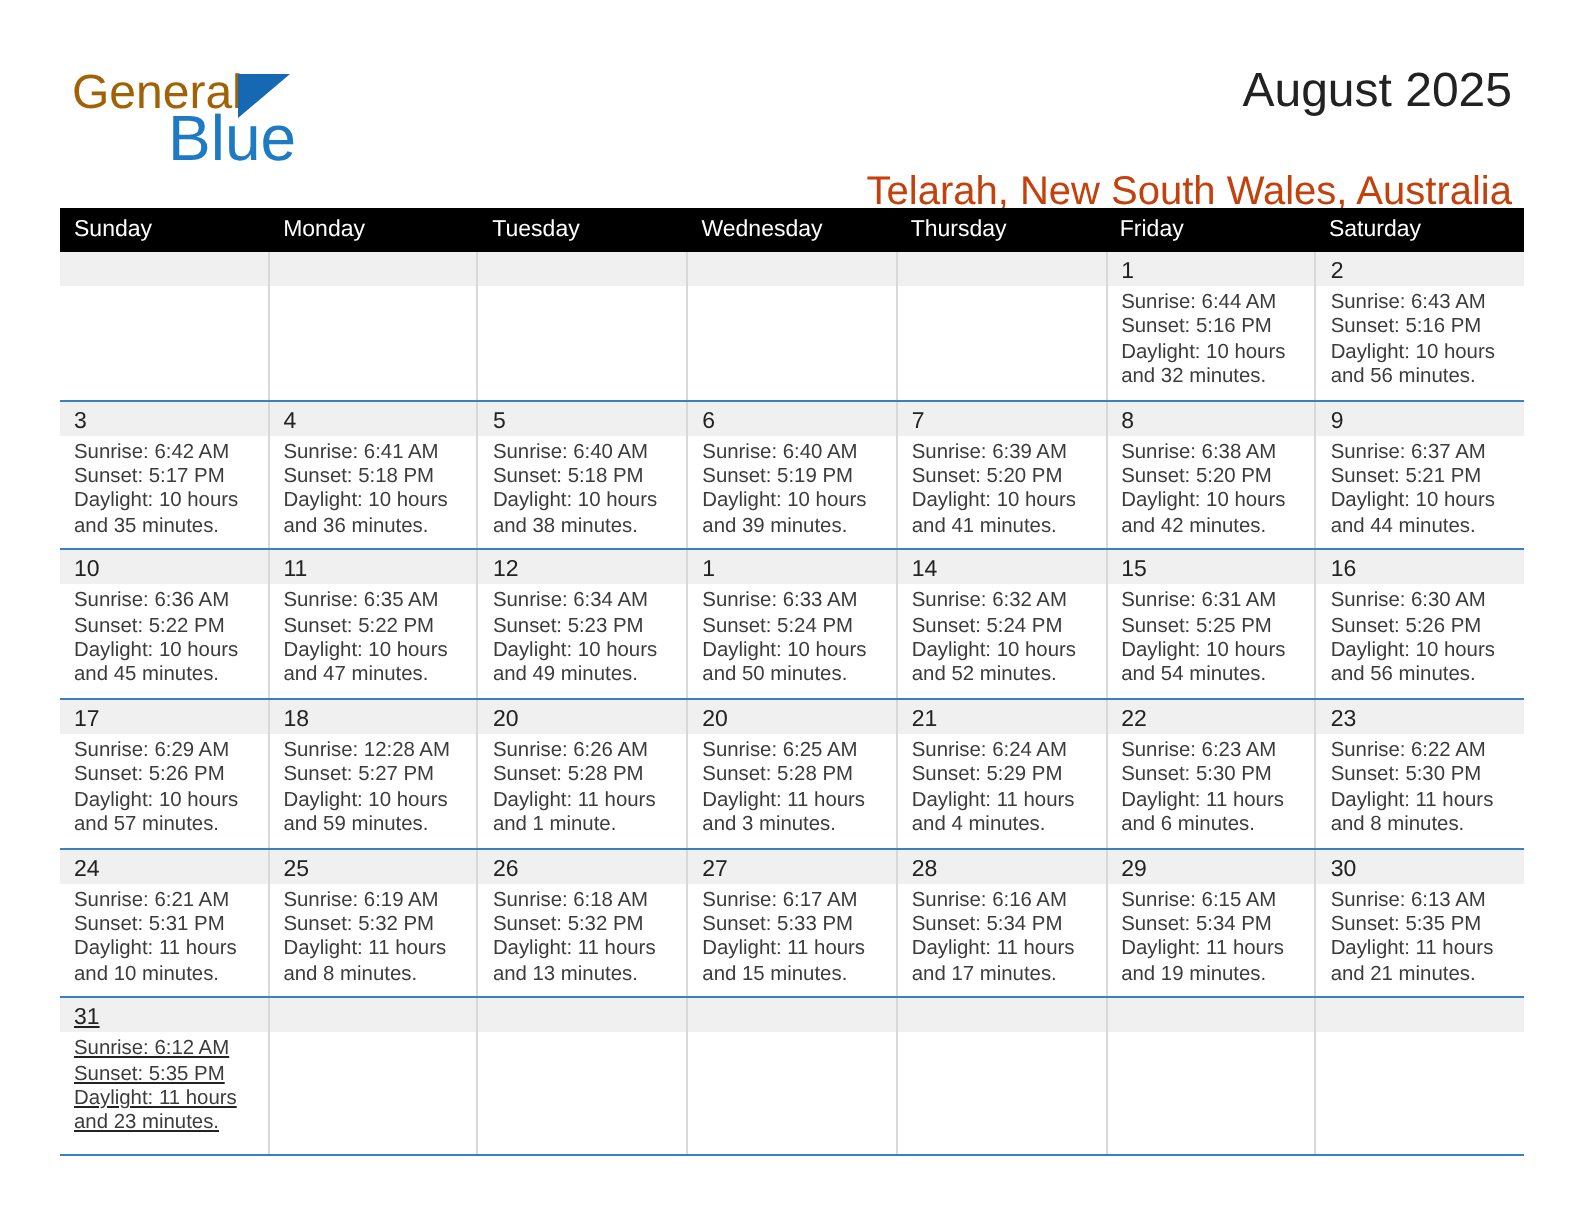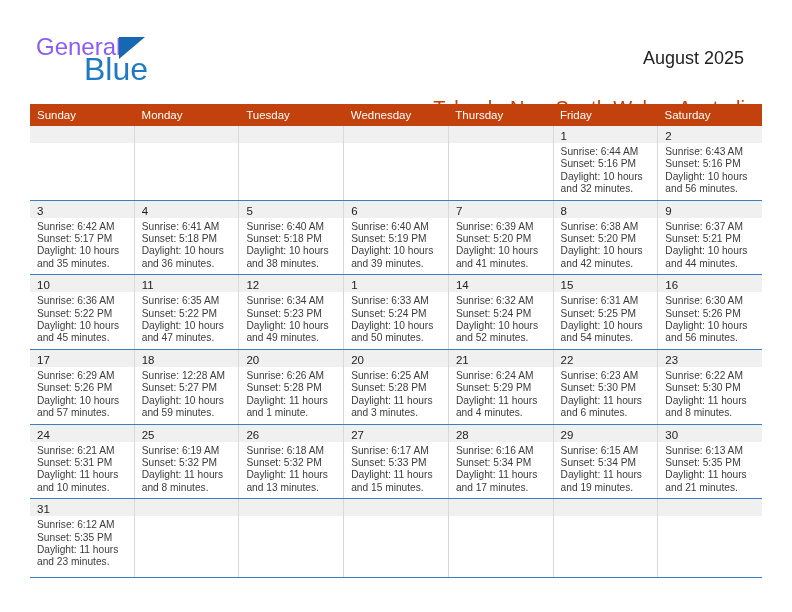--- a/index.html
+++ b/index.html
@@ -35,21 +35,21 @@
     top: 34px;
     width: 180px;
     height: 56px;
   }
   .brand-general {
     position: absolute;
     left: 0;
     top: 0;
     font-size: 24px;
     line-height: 26px;
-    color: #8b5cf6;
+    color: #a16207;
     letter-spacing: 0px;
     font-family: "Liberation Sans", sans-serif;
   }
   .brand-blue {
     position: absolute;
     left: 48px;
     top: 22px;
     font-size: 32px;
     line-height: 26px;
     color: #1f7ac4;
@@ -65,45 +65,45 @@
     border-bottom: 22px solid transparent;
   }
 
   .title-block {
     position: absolute;
     right: 36px;
     top: 30px;
     text-align: right;
   }
   .cal-title {
-    font-size: 18px;
+    font-size: 24px;
     line-height: 32px;
     color: #222222;
     font-weight: normal;
-    margin: 12px;
+    margin: 0;
     font-family: "Liberation Sans", sans-serif;
   }
   .cal-subtitle {
     font-size: 20px;
     line-height: 20px;
     color: #c2410c;
     margin: 24px 0 0 0;
     font-family: "Liberation Sans", sans-serif;
   }
 
   
   .calendar {
     position: absolute;
     left: 30px;
     top: 104px;
     width: 732px;
   }
   .weekday-row {
     display: flex;
-    background: #c2410c;
+    background: #000000;
     height: 22px;
   }
   .weekday {
     flex: 1 1 0;
     color: #ffffff;
     font-size: 11.5px;
     line-height: 22px;
     padding-left: 7px;
     box-sizing: border-box;
     white-space: nowrap;
@@ -153,20 +153,21 @@
     font-family: "Liberation Sans", sans-serif;
   }
   .day-cell.empty .day-num-band {
     background: #f0f0f0;
   }
   .day-cell.empty .day-body {
     min-height: 0;
   }
   .week-row.last .day-cell {
     min-height: 78px;
+    text-decoration: underline;
   }
 </style>
 </head>
 <body>
 
 <div class="page">
 
   <div class="header">
 
     <div class="brand">

